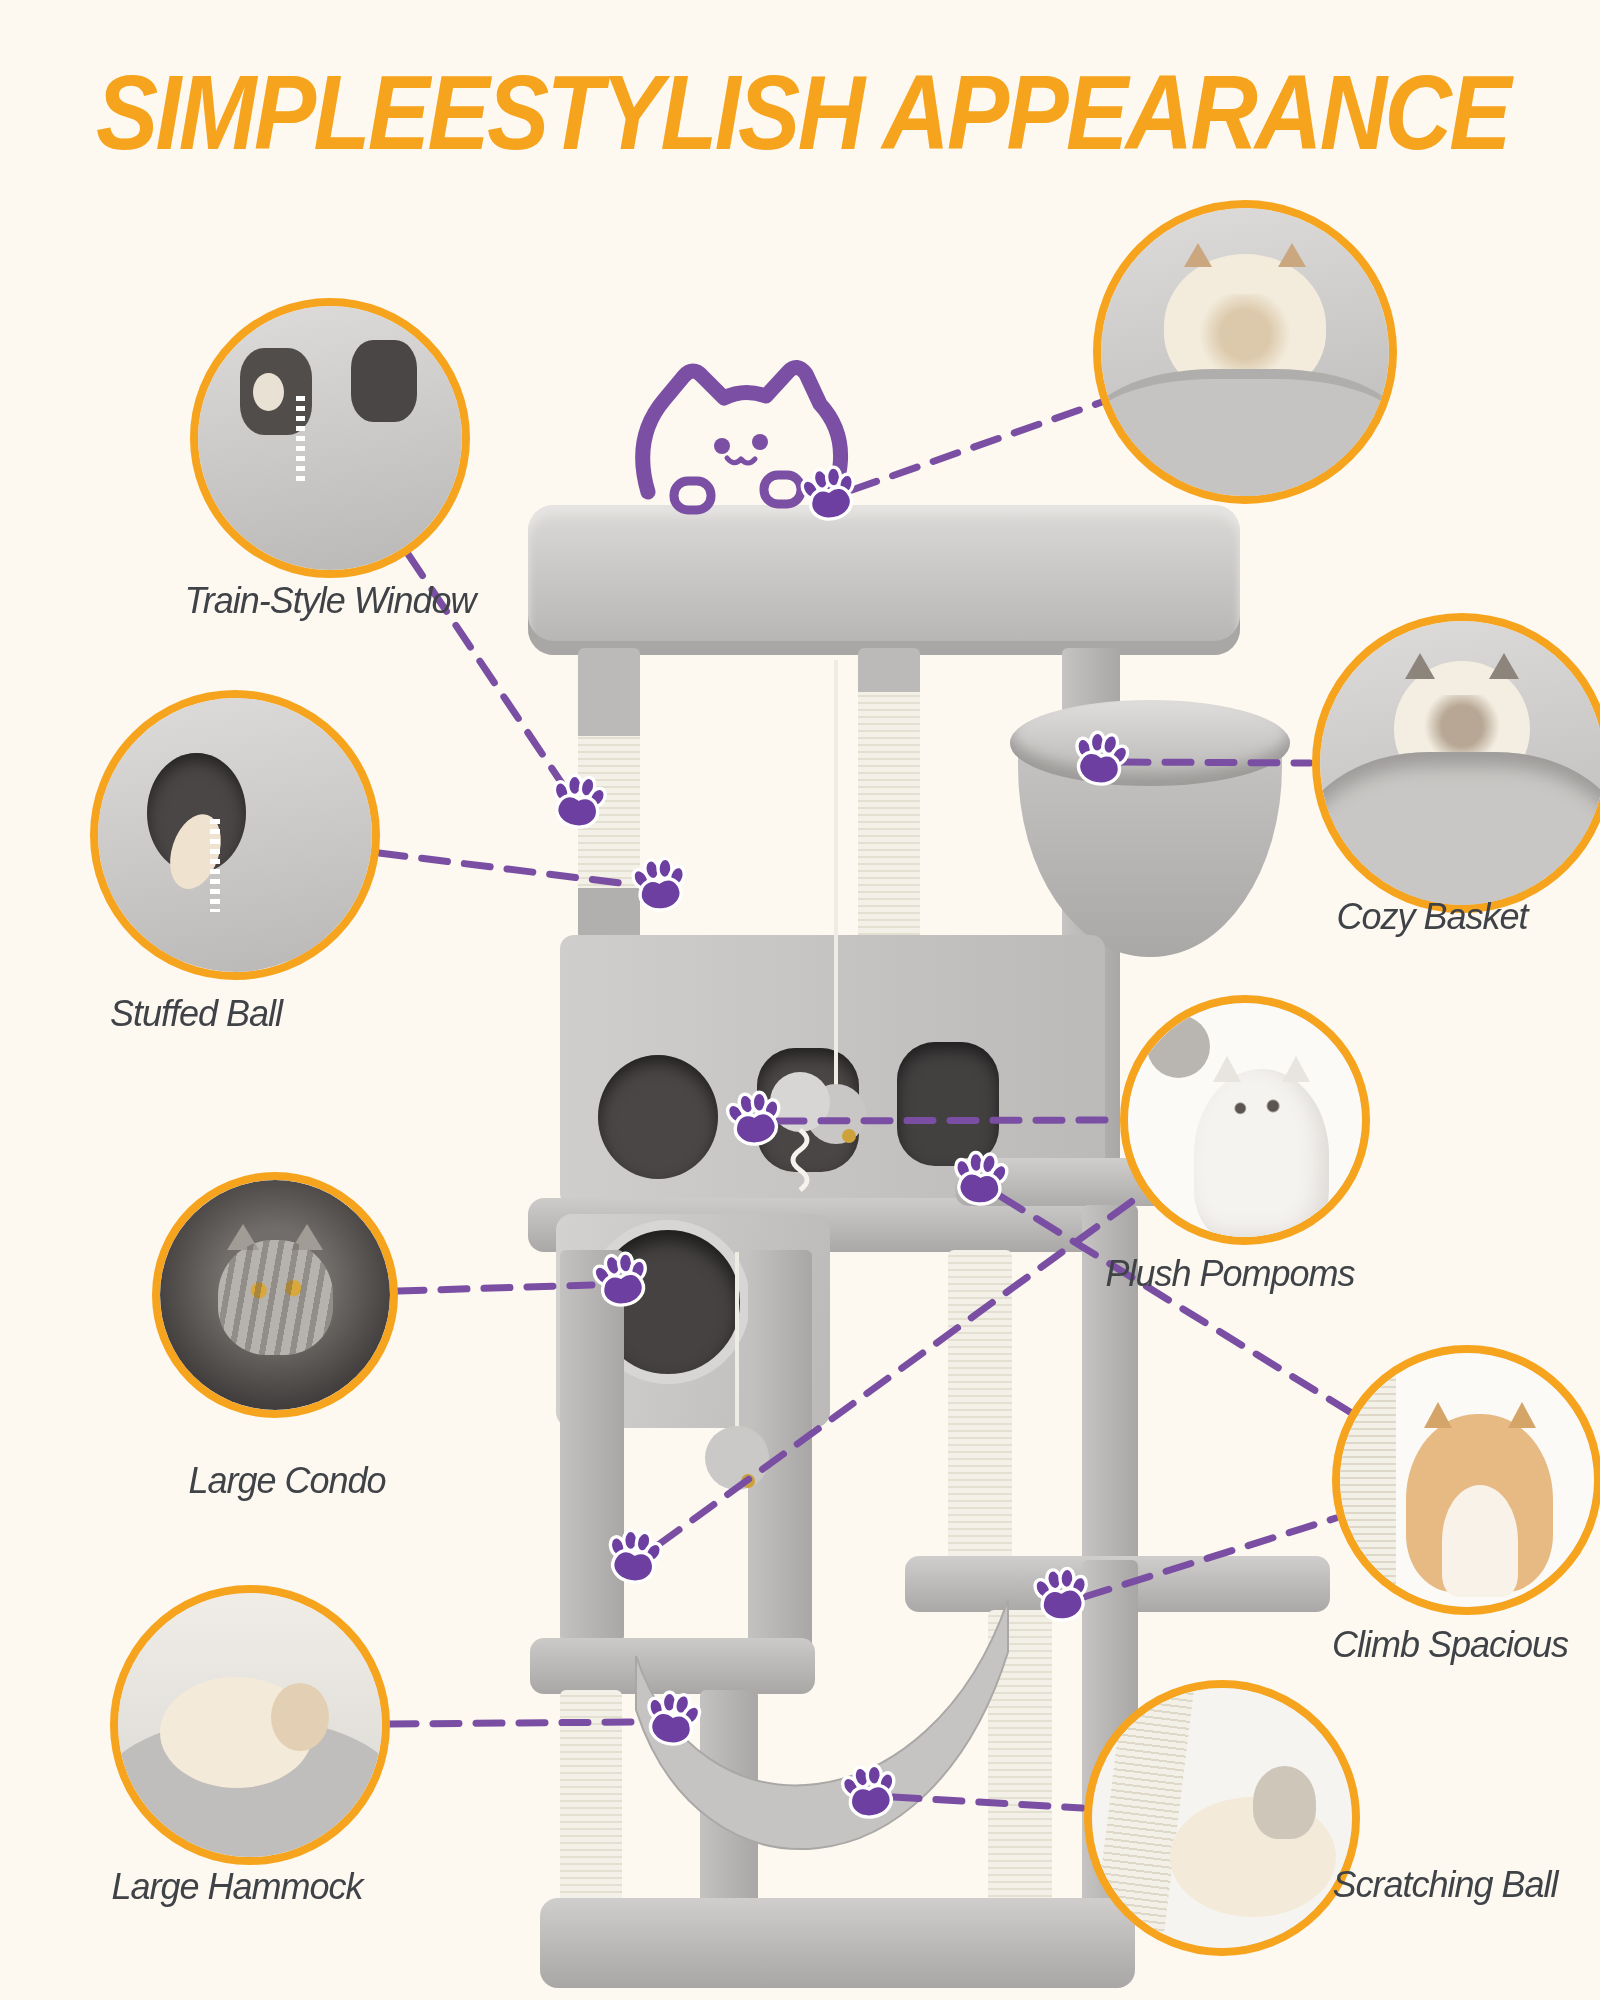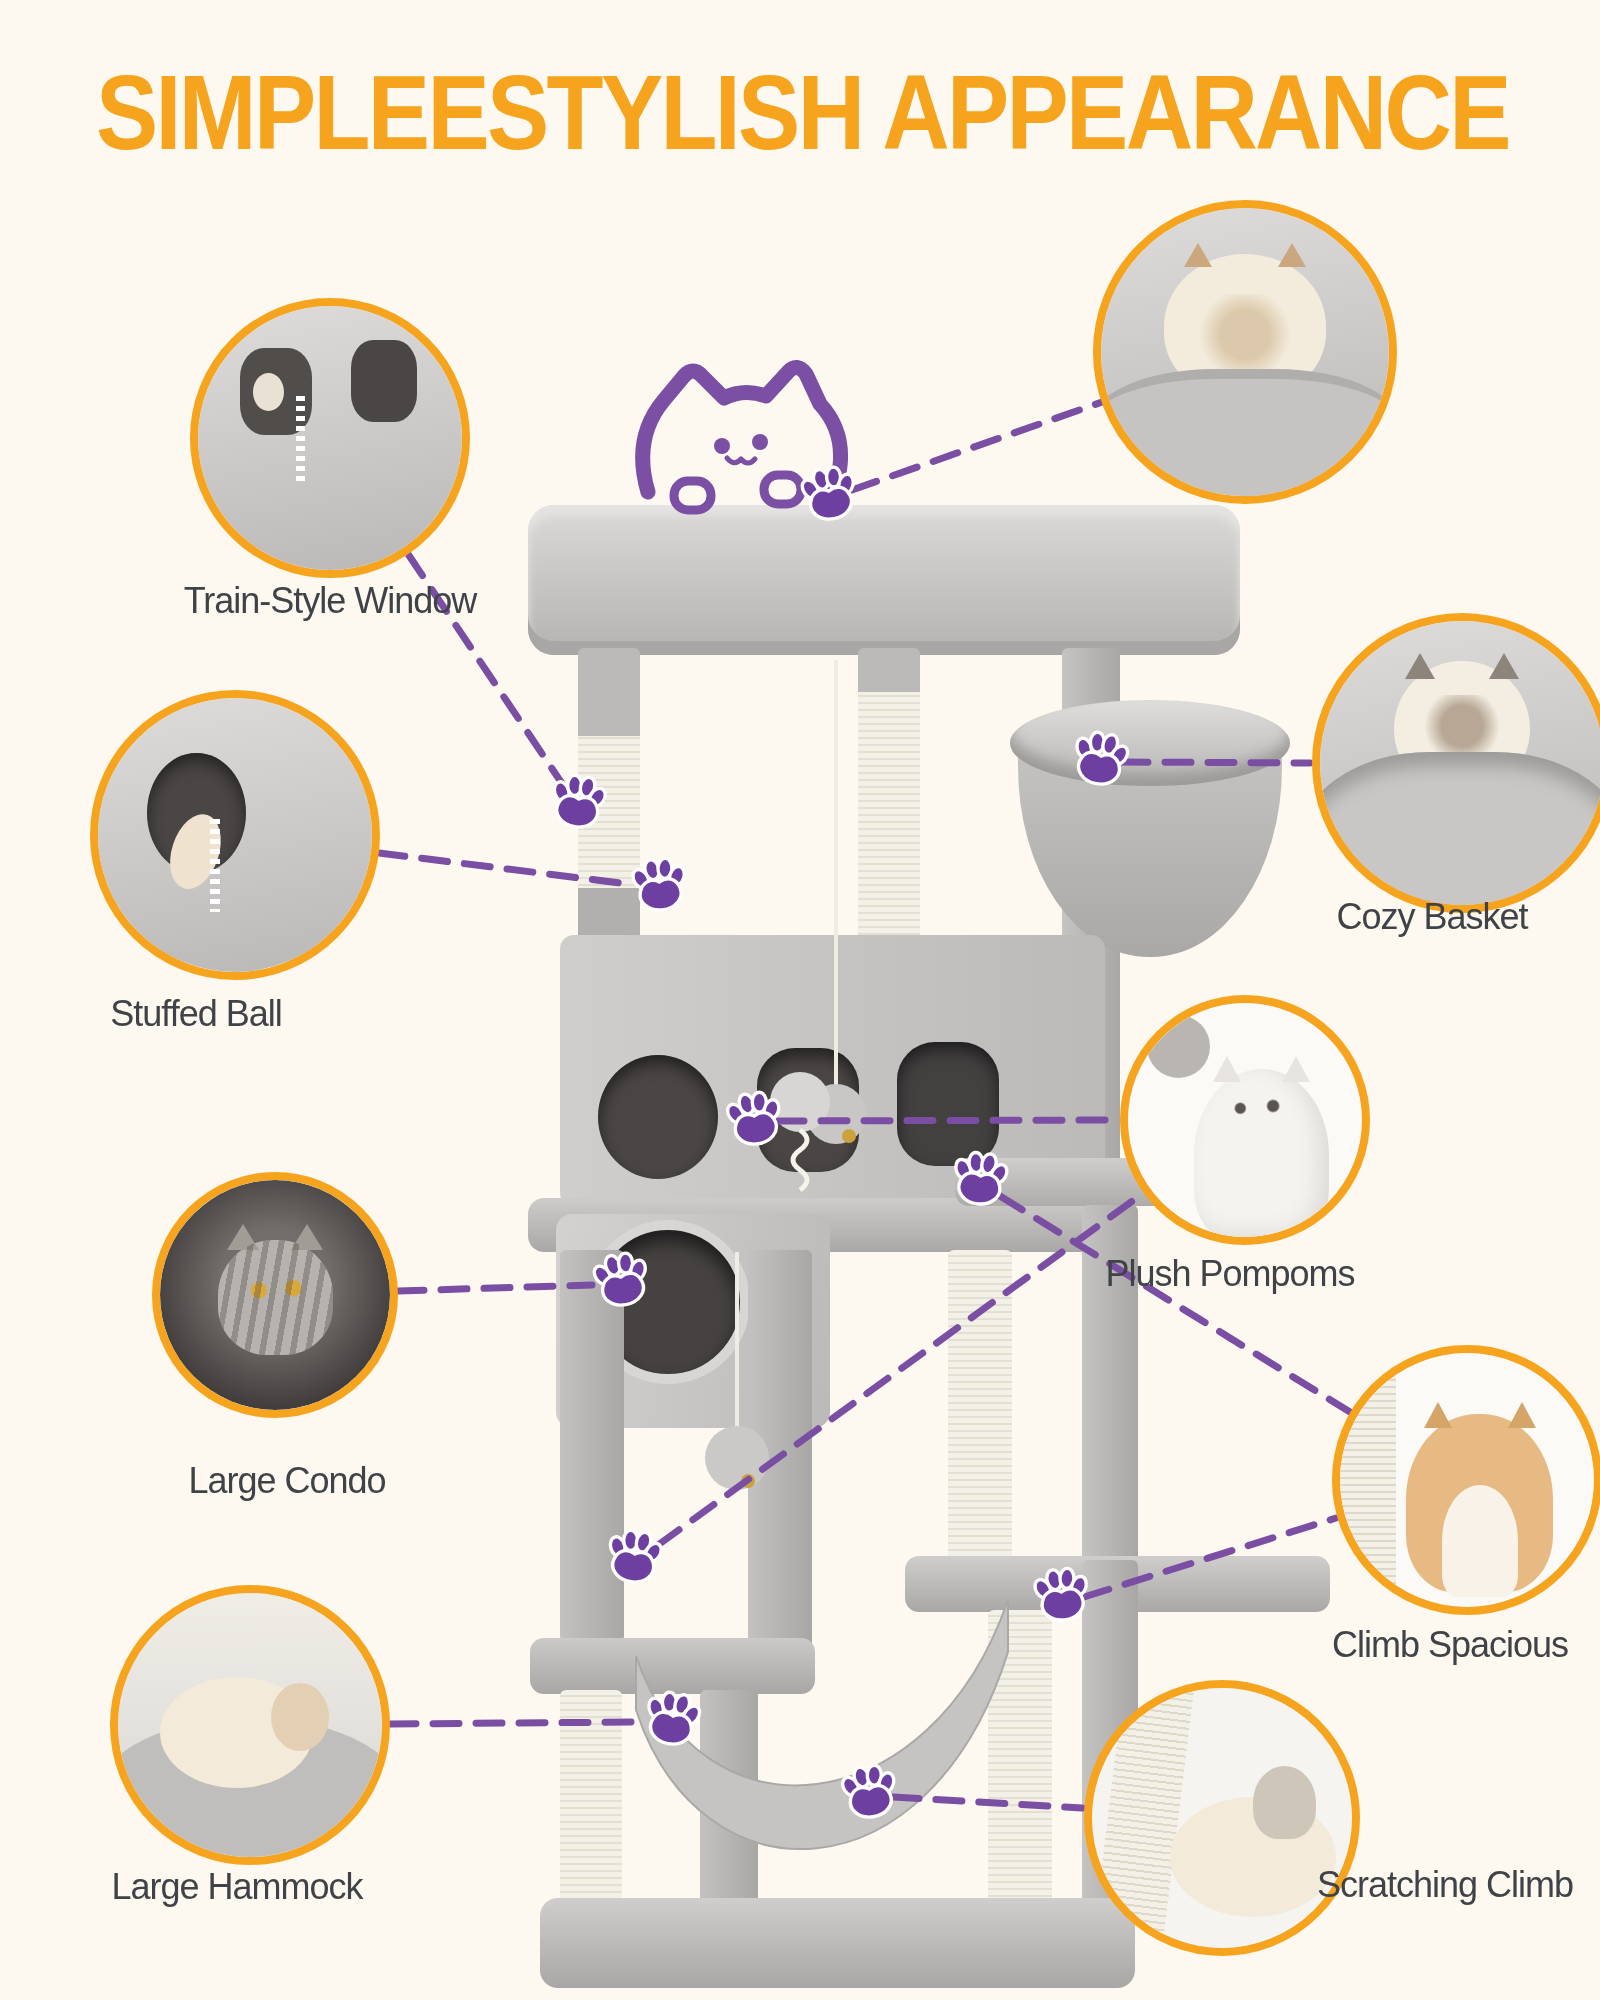--- a/index.html
+++ b/index.html
@@ -12,21 +12,21 @@
     --color-tree-grey-dark:#aeacaa;
     --color-sisal:#f0ece0;
   }
   *{margin:0;padding:0;box-sizing:border-box;}
   html,body{width:1600px;height:2000px;}
   body{
     font-family:"Liberation Sans","DejaVu Sans",sans-serif;
     background:var(--color-background);
     position:relative;overflow:hidden;
   }
-  #stage{position:absolute;inset:0;width:1600px;height:2000px;overflow:hidden;}
+  #stage{position:absolute;inset:0;width:1600px;height:2000px;overflow:hidden;font-style:italic;}
 
   
   .title{
     position:absolute;left:0;top:52px;width:1600px;text-align:center;
     font-size:106px;font-weight:700;letter-spacing:-3px;
     color:var(--color-accent-orange);
     transform:scaleX(.88);transform-origin:center;
     white-space:nowrap;
   }
 
@@ -355,15 +355,15 @@
     </div>
   </div>
 
   <div class="flabel l1">Train-Style Window</div>
   <div class="flabel l2">Stuffed Ball</div>
   <div class="flabel l3">Large Condo</div>
   <div class="flabel l4">Large Hammock</div>
   <div class="flabel l6">Cozy Basket</div>
   <div class="flabel l7">Plush Pompoms</div>
   <div class="flabel l8">Climb Spacious</div>
-  <div class="flabel l9">Scratching Climb</div>
+  <div class="flabel l9">Scratching Ball</div>
 
 </div>
 
 </body></html>

